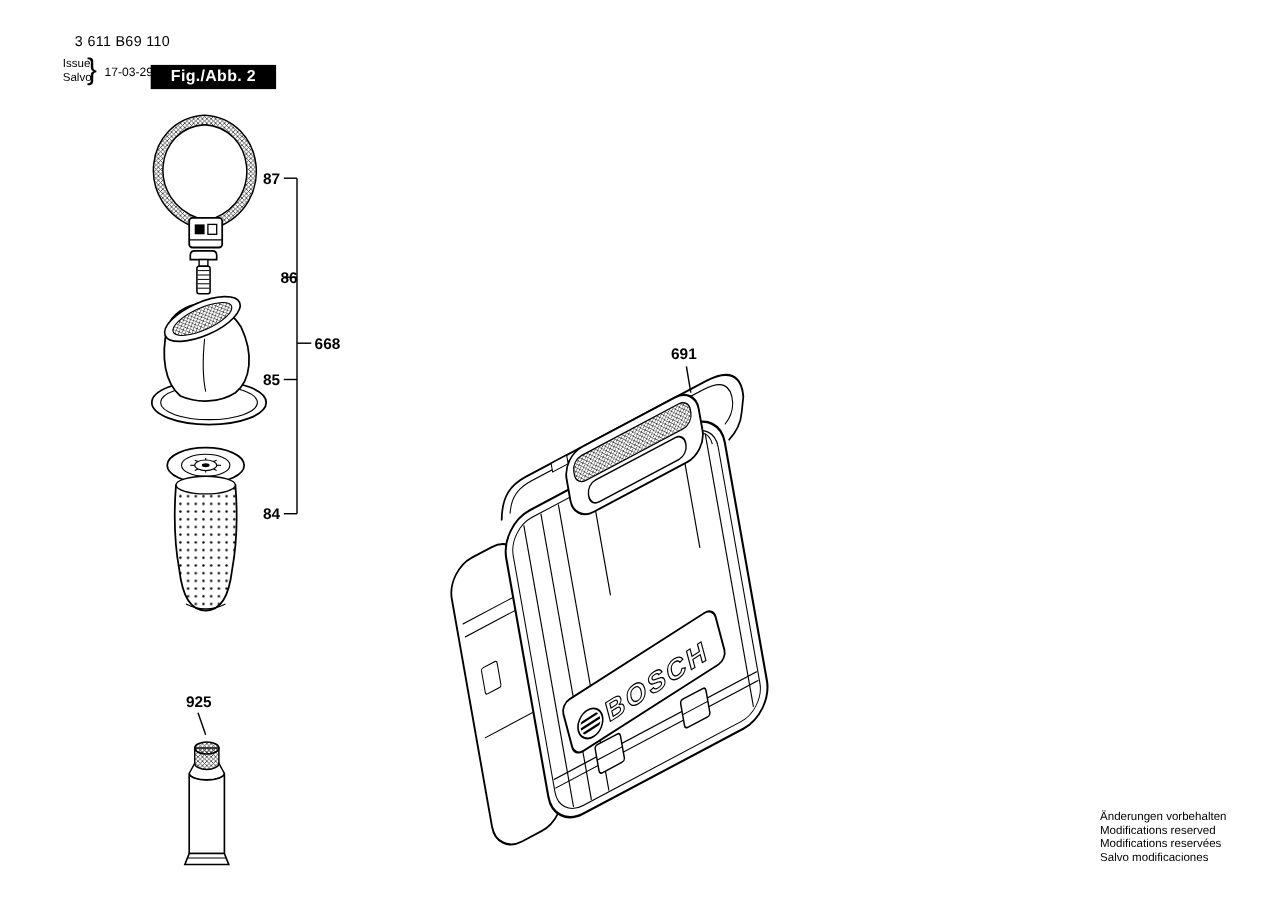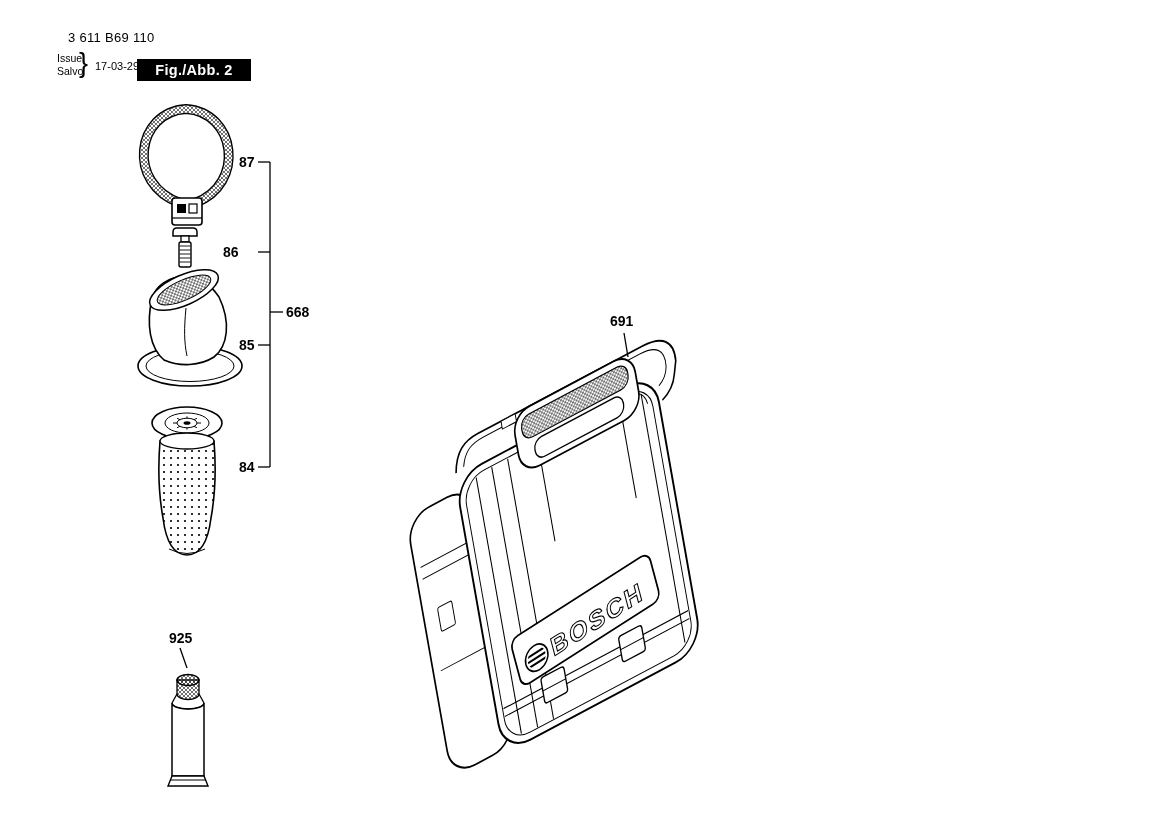--- a/index.html
+++ b/index.html
@@ -188,21 +188,27 @@
   <div class="abs issue-block">
     <div>Issue</div>
     <div>Salvo</div>
   </div>
   <div class="abs brace">}</div>
   <div class="abs issue-date">17-03-29</div>
 
   <div class="abs fig-box">Fig./Abb. 2</div>
 
   <div class="abs plabel" style="left:239px;top:154px">87</div>
-  <div class="abs plabel" style="left:223px;top:244px">86</div>
+  <div class="abs plabel" style="left:255px;top:244px">86</div>
   <div class="abs plabel" style="left:239px;top:337px">85</div>
   <div class="abs plabel" style="left:239px;top:459px">84</div>
   <div class="abs plabel" style="left:286px;top:304px">668</div>
   <div class="abs plabel" style="left:610px;top:313px">691</div>
   <div class="abs plabel" style="left:169px;top:630px">925</div>
 
+  <div class="abs footer">
+    <div>Änderungen vorbehalten</div>
+    <div>Modifications reserved</div>
+    <div>Modifications reservées</div>
+    <div>Salvo modificaciones</div>
+  </div>
 
 </div>
 
 </body></html>

